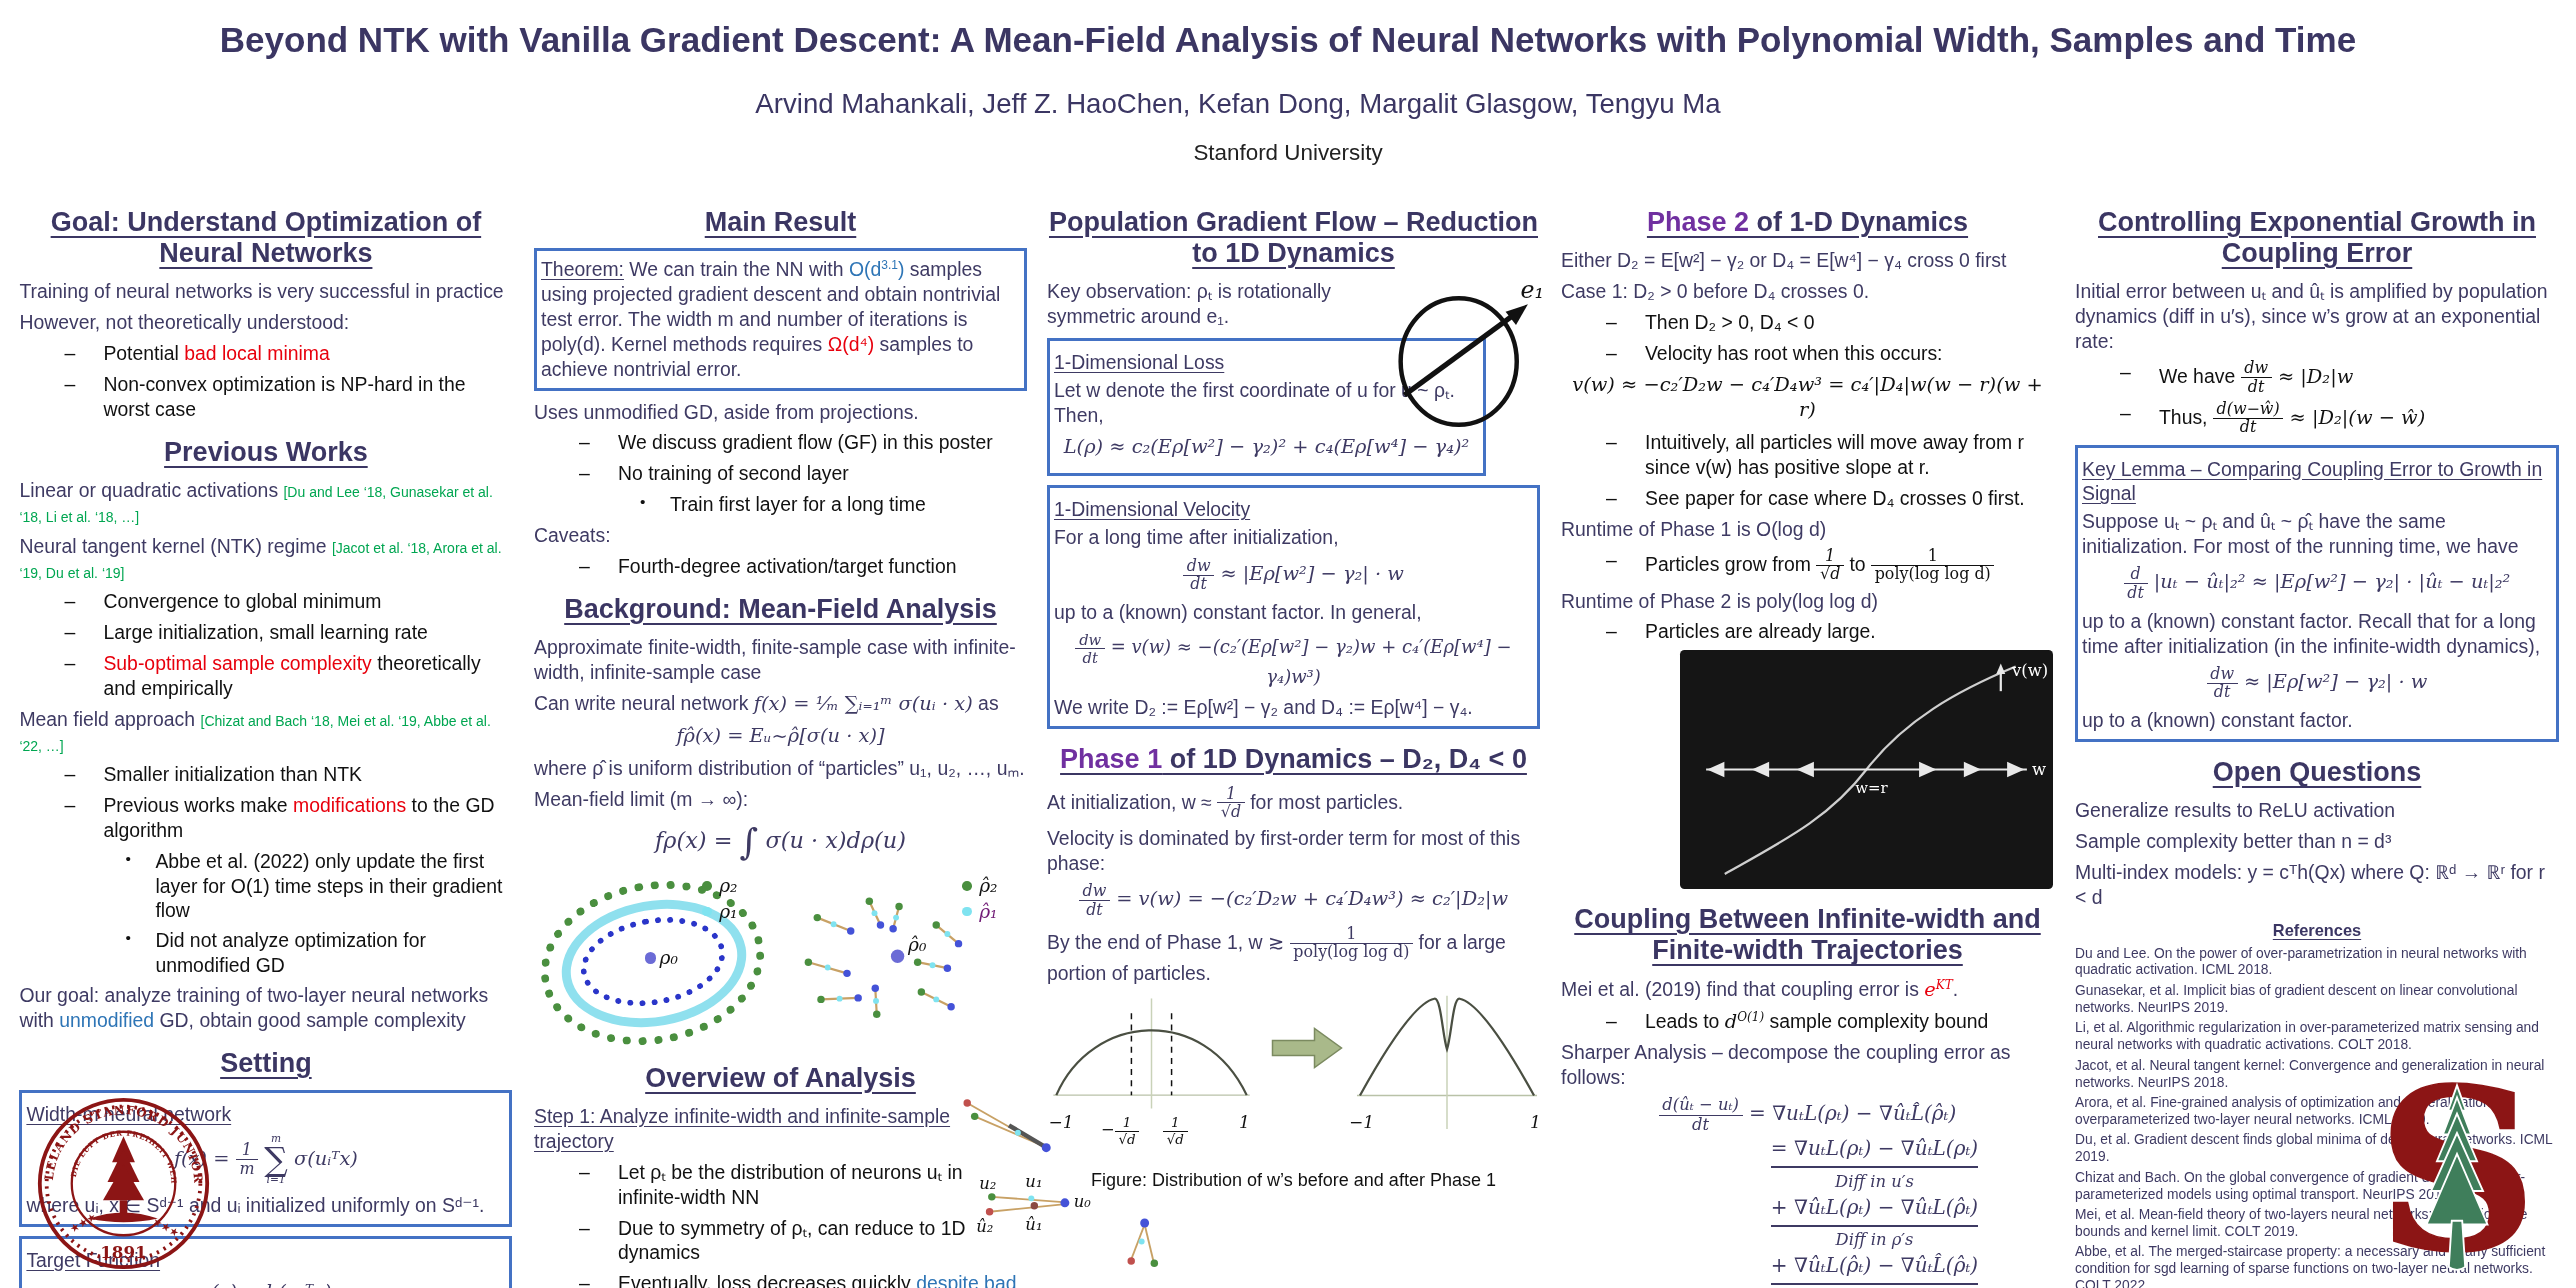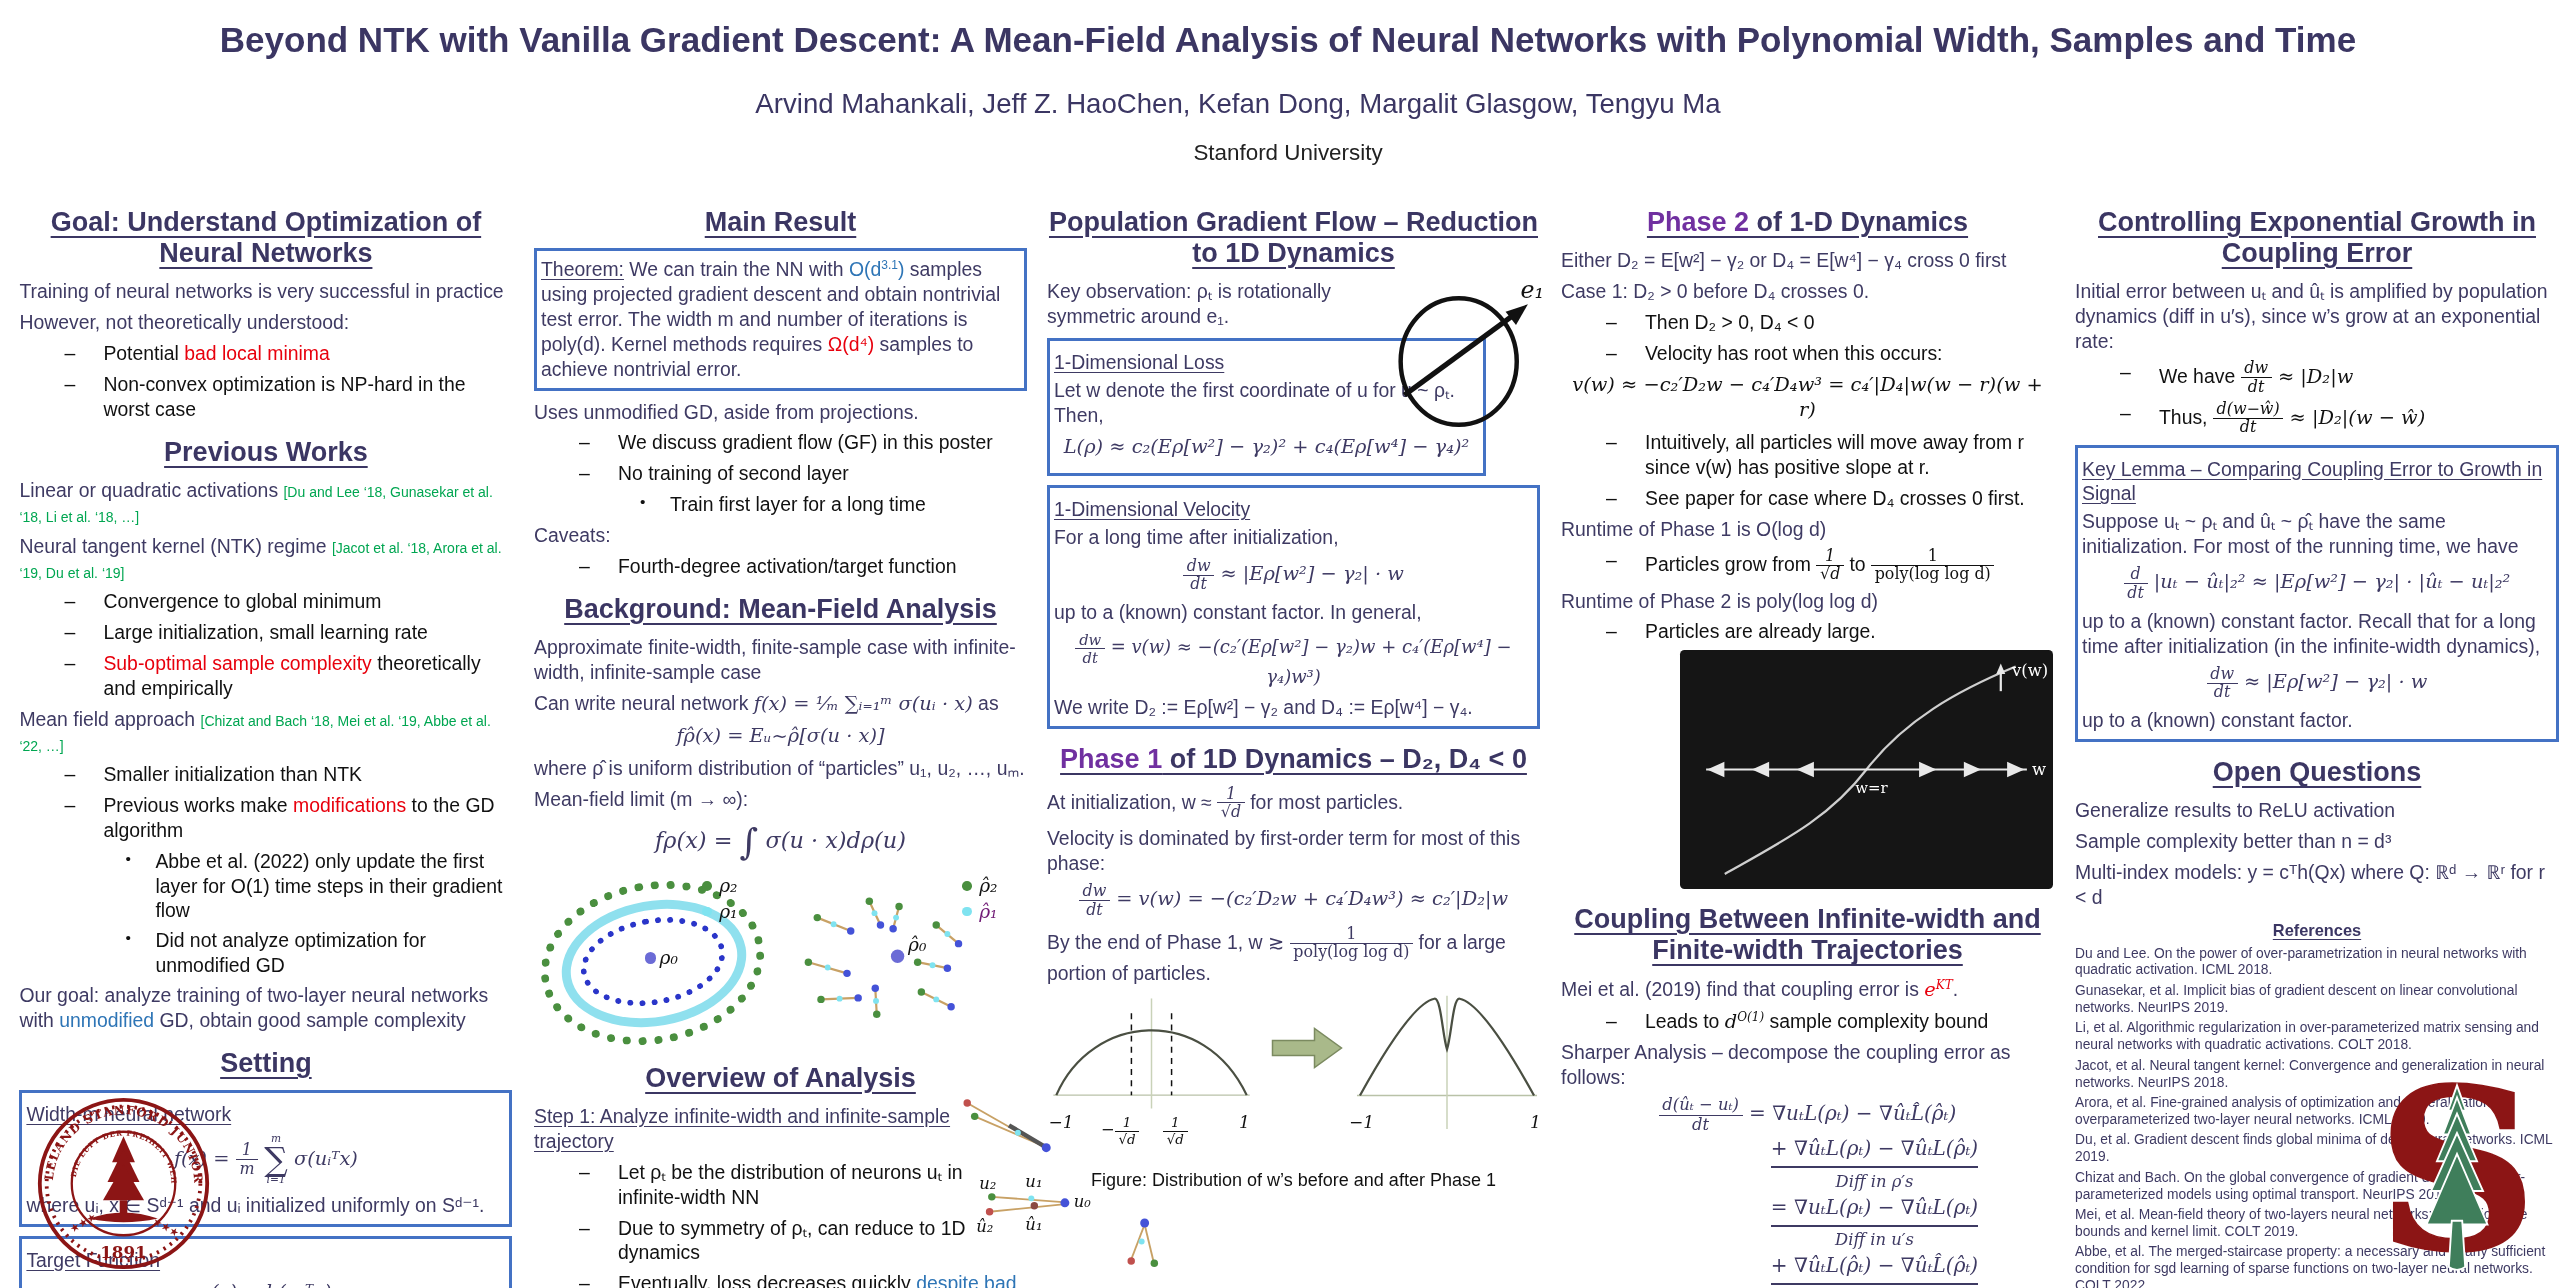--- a/index.html
+++ b/index.html
@@ -320,24 +320,24 @@
     <div class="p"><span>Mei et al. (2019) find that coupling error is </span><span class="red" style="font-family:'DejaVu Serif',serif;font-style:italic;"><span>e</span><sup>KT</sup></span><span>.</span></div>
     <div class="di"><span>Leads to </span><span style="font-family:'DejaVu Serif',serif;font-style:italic;"><span>d</span><sup>O(1)</sup></span><span> sample complexity bound</span></div>
     <div class="p">Sharper Analysis – decompose the coupling error as follows:</div>
 
     <div class="formula" style="font-size:20px;">
       <div class="eqrow">
         <span class="frac"><span class="fr-num">d(ûₜ − uₜ)</span><span class="fr-den">dt</span></span>
         <span>= ∇uₜL(ρₜ) − ∇ûₜL̂(ρ̂ₜ)</span>
       </div>
       <div class="eqrow" style="margin-left:134px;">
+        <span class="ub"><span class="expr">= ∇uₜL(ρₜ) − ∇ûₜL(ρₜ)</span><span class="lab">Diff in u′s</span></span>
+      </div>
+      <div class="eqrow" style="margin-left:134px;">
         <span class="ub"><span class="expr">+ ∇ûₜL(ρₜ) − ∇ûₜL(ρ̂ₜ)</span><span class="lab">Diff in ρ′s</span></span>
-      </div>
-      <div class="eqrow" style="margin-left:134px;">
-        <span class="ub"><span class="expr">= ∇uₜL(ρₜ) − ∇ûₜL(ρₜ)</span><span class="lab">Diff in u′s</span></span>
       </div>
       <div class="eqrow" style="margin-left:134px;">
         <span class="ub"><span class="expr">+ ∇ûₜL(ρ̂ₜ) − ∇ûₜL̂(ρ̂ₜ)</span><span class="lab">Diff in losses</span></span>
       </div>
     </div>
   </div>
 
   <div class="col" id="c5">
     <h2 class="sec" style="margin-top:0;">Controlling Exponential Growth in Coupling Error</h2>
     <div class="p">Initial error between uₜ and ûₜ is amplified by population dynamics (diff in u′s), since w’s grow at an exponential rate:</div>

